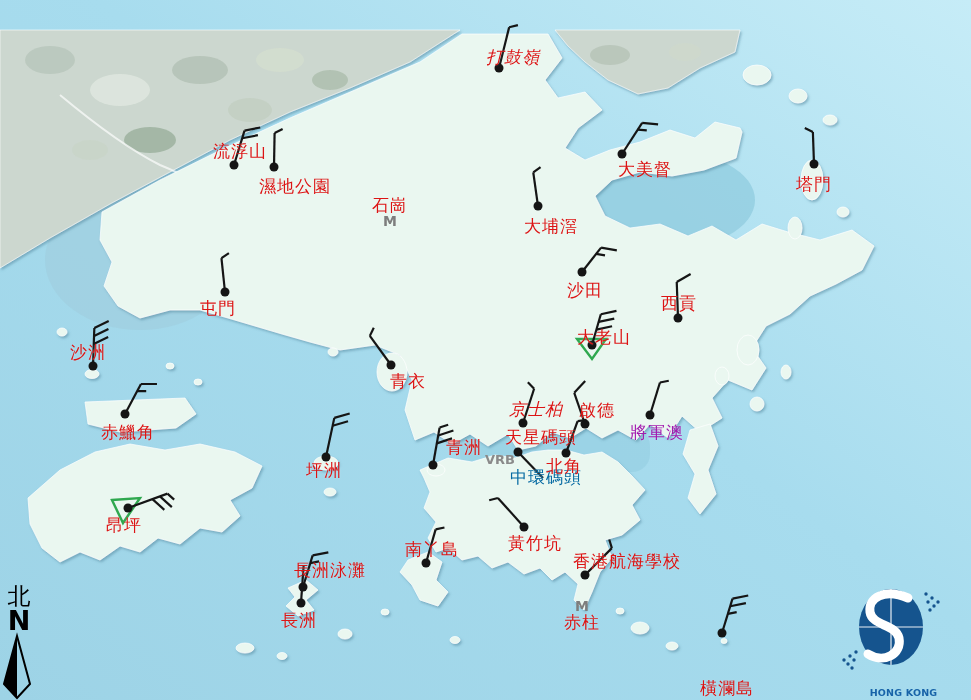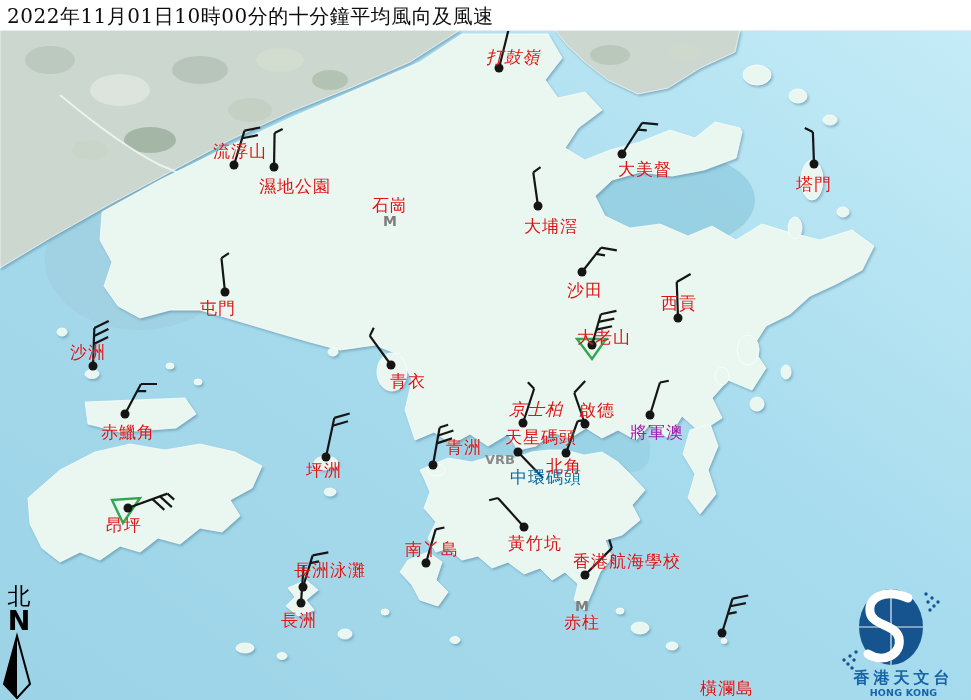--- a/index.html
+++ b/index.html
@@ -334,27 +334,23 @@
       <div class="st-label" style="left: 124px; top: 525px; color: rgb(220, 20, 20);">昂坪</div>
       <div class="st-label" style="left: 432px; top: 549px; color: rgb(220, 20, 20);">南丫島</div>
       <div class="st-label" style="left: 535px; top: 543px; color: rgb(220, 20, 20);">黃竹坑</div>
       <div class="st-label" style="left: 627px; top: 561px; color: rgb(220, 20, 20);">香港航海學校</div>
       <div class="st-label" style="left: 582px; top: 622px; color: rgb(220, 20, 20);">赤柱</div>
       <div class="st-label" style="left: 330px; top: 570px; color: rgb(220, 20, 20);">長洲泳灘</div>
       <div class="st-label" style="left: 299px; top: 620px; color: rgb(220, 20, 20);">長洲</div>
       <div class="st-label" style="left: 727px; top: 688px; color: rgb(220, 20, 20);">橫瀾島</div>
     </div>
 
-  <div id="title-bar">
-    <span>2022年11月01日10時00分的十分鐘平均風向及風速</span>
-  </div>
 
   <div id="north">
     <div class="n-cjk">北</div>
     <div class="n-letter">N</div>
   </div>
 
   <div id="logo">
-    <div class="l-cjk">香港天文台</div>
     <div class="l-eng">HONG KONG OBSERVATORY</div>
   </div>
 
 </div>
 
 </body></html>

